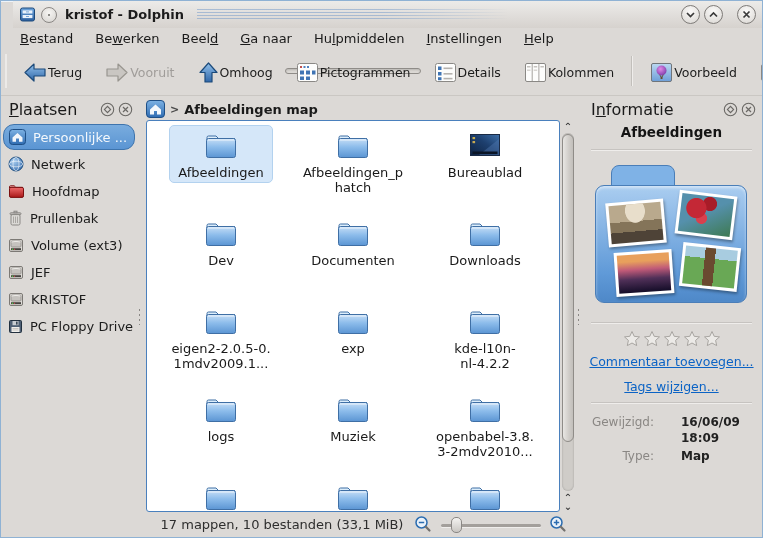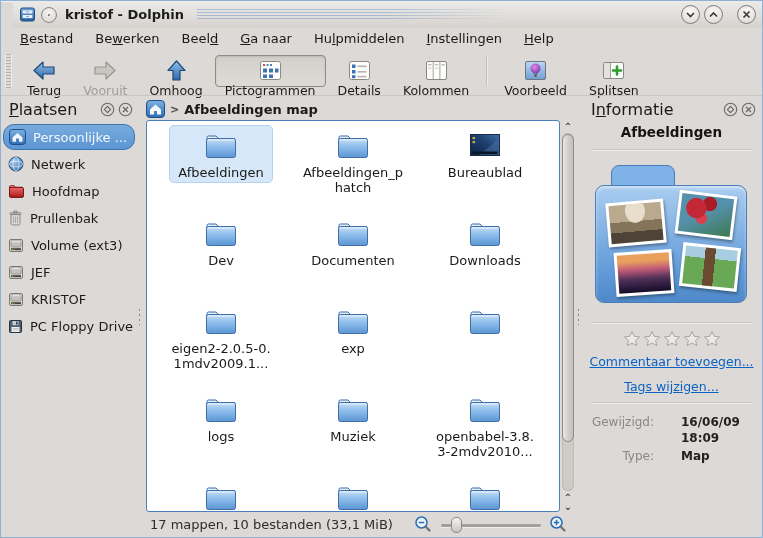--- a/index.html
+++ b/index.html
@@ -23,22 +23,22 @@
   .shadebtn::after{content:"";position:absolute;left:6px;top:6px;width:2px;height:2px;border-radius:50%;background:#6a6865;}
   
   .menubar{height:21px;display:flex;align-items:center;padding:0 8px;gap:0;font-size:13px;color:#1a1a1a;}
   .menu-item{padding:1px 11px;cursor:default;}
   .menu-item u{text-decoration:underline;}
   
   .toolbar{height:46px;display:flex;align-items:stretch;padding:1px 4px 3px 2px;}
   .tool-handle{width:7px;margin:4px 4px 4px 2px;
      background:repeating-linear-gradient(to bottom,#b5b2ae 0 1px,transparent 1px 3px);
      border-left:1px solid #eceae8;border-right:1px solid #eceae8;}
-  .toolbtn{display:flex;flex-direction:column;align-items:center;justify-content:flex-start;
-           padding:3px 9px 1px;border:1px solid transparent;border-radius:4px;margin:5px 1px;}
+  .toolbtn{display:flex;align-items:center;justify-content:flex-start;
+           padding:3px 9px 1px;border:1px solid transparent;border-radius:4px;margin:18px 1px;}
   .toolbtn .lab{font-size:12.5px;color:#1c1c1c;margin-top:1px;white-space:nowrap;}
   .toolbtn.disabled .lab{color:#a09d9a;}
   .toolbtn.pressed{border:1px solid #8f8c88;background:linear-gradient(#d3d0cc,#dedbd7);
                    box-shadow:inset 0 1px 2px rgba(0,0,0,.12);}
   .tool-sep{width:1px;background:#c2bfbb;margin:6px 6px;box-shadow:1px 0 0 #efedeb;}
   .ic{display:inline-flex;align-items:center;justify-content:center;}
   
   .content{flex:1;display:flex;border-top:1px solid #cac7c3;min-height:0;}
   .splitter{width:5px;position:relative;}
   .splitter::after{content:"";position:absolute;left:2px;top:50%;margin-top:-8px;width:1px;height:16px;
@@ -69,21 +69,21 @@
   
   .vscroll{width:16px;display:flex;flex-direction:column;align-items:center;padding:2px 0 1px;}
   .sc-arrow{color:#3c3c3c;font-size:10px;line-height:9px;font-weight:bold;}
   .sc-track{flex:1;width:12px;margin:2px 0;background:#cfccc8;border-radius:6px;
             box-shadow:inset 0 0 2px rgba(0,0,0,.25);position:relative;}
   .sc-thumb{position:absolute;left:0;top:1px;width:12px;height:86%;border-radius:6px;border:1px solid #8f8c88;
             background:linear-gradient(90deg,#e8e6e3,#cfccc8 60%,#c2bfbb);}
   .sc-btns{display:flex;flex-direction:column;gap:0;}
   
   .statusbar{height:25px;display:flex;align-items:center;font-size:13px;color:#2e2e2e;padding:0 6px 0 4px;}
-  .statusbar .stext{flex:1;}
+  .statusbar .stext{flex:1;text-align:center;}
   .zoomctl{display:flex;align-items:center;gap:8px;margin-right:2px;}
   .slider{position:relative;width:100px;height:18px;}
   .slider .track{position:absolute;left:0;right:0;top:8px;height:3px;background:#a39f9b;border-radius:2px;
                  box-shadow:0 1px 0 #f0eeec;}
   .slider .handle{position:absolute;top:1px;width:11px;height:16px;border-radius:5px;border:1px solid #8a8784;
                   background:linear-gradient(#f4f3f1,#c9c6c2);}
   
   .infopanel{width:181px;display:flex;flex-direction:column;padding:2px 4px;}
   .info-heading{text-align:center;font-weight:bold;font-size:13.5px;color:#141414;margin:4px 0 6px;}
   .info-sep{height:1px;background:#c6c3c0;box-shadow:0 1px 0 #efedeb;margin:3px 6px;}
@@ -614,20 +614,24 @@
                           <stop offset="0" stop-color="#c6def6"></stop>
                           <stop offset="0.45" stop-color="#8cbceb"></stop>
                           <stop offset="1" stop-color="#5b95d3"></stop>
                         </linearGradient>
                       </defs>
                       <path d="M4 10 V6.5 Q4 5 5.5 5 H13 L15.5 7.5 H32" fill="#ddeefb" stroke="#3f6fa5"></path>
                       <rect x="3.5" y="7.5" width="29" height="19" rx="2" fill="url(#gFo)" stroke="#3f6fa5"></rect>
                       <path d="M5 9 H31" stroke="rgba(255,255,255,.75)" fill="none"></path>
                     </svg>
                   </span>
+      <div class="flabel">
+                    <div>kde-l10n-</div>
+                    <div>nl-4.2.2</div>
+                  </div>
                 </div>
               </div>
               <div class="cell">
                 <div class="cell-inner">
       <span class="ic">
                     <svg width="36" height="30">
                       <defs>
                         <linearGradient id="gFo" x1="0" y1="0" x2="0" y2="1">
                           <stop offset="0" stop-color="#c6def6"></stop>
                           <stop offset="0.45" stop-color="#8cbceb"></stop>

